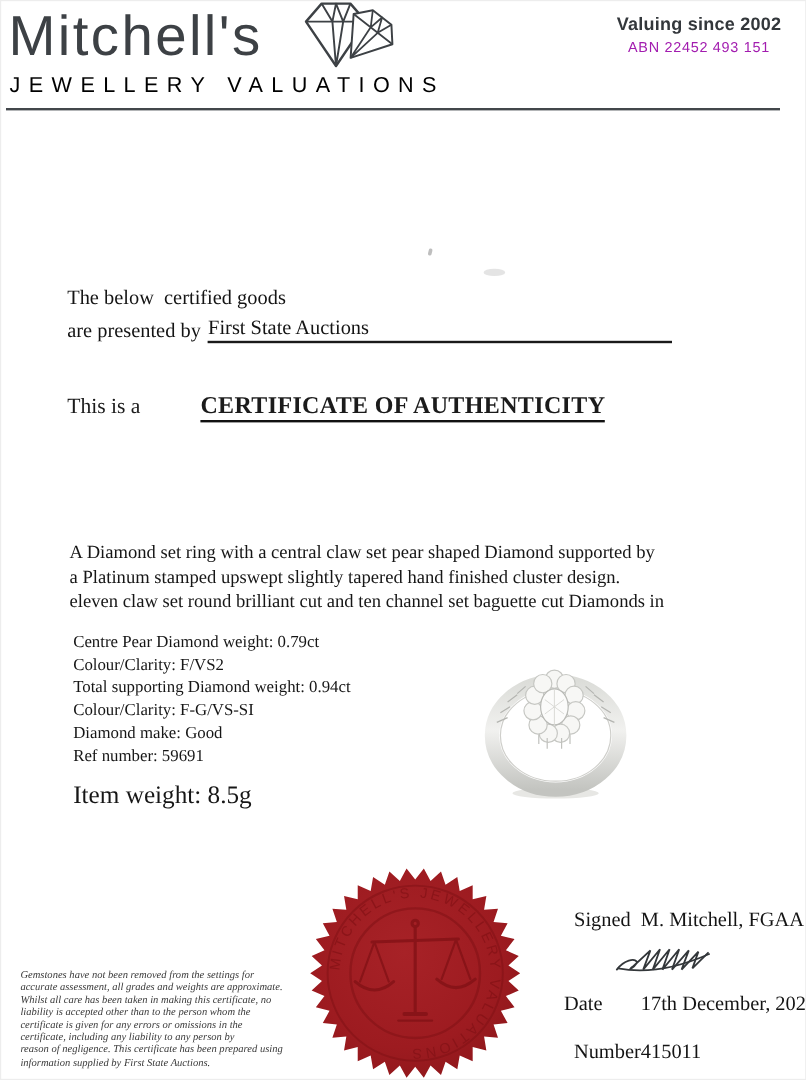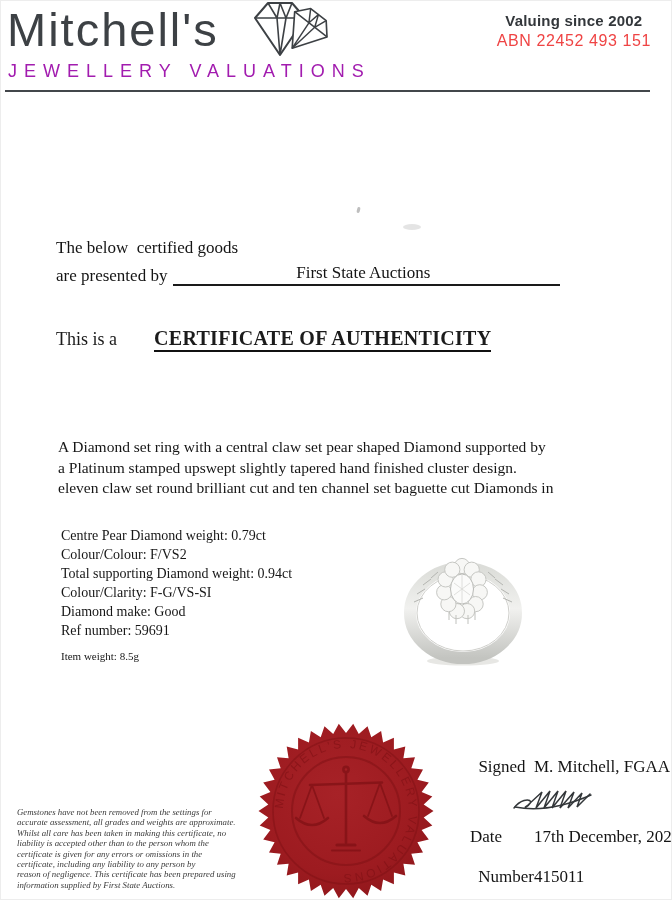--- a/index.html
+++ b/index.html
@@ -12,52 +12,52 @@
 
   
   .brand{
     position:absolute;left:6px;top:1px;
     font-family:"Liberation Sans", sans-serif;font-weight:400;
     font-size:47px;color:#3d4145;letter-spacing:2px;
   }
   .subtitle{
     position:absolute;left:7px;top:60px;
     font-family:"Liberation Sans", sans-serif;
-    font-size:18px;letter-spacing:7px;color:#a21caf;
+    font-size:18px;letter-spacing:7px;color:#000000;
   }
   .logo-diamonds{position:absolute;left:247px;top:-2px;}
   .header-right{
     position:absolute;right:20px;top:11px;
     font-family:"Liberation Sans", sans-serif;text-align:center;
   }
   .tagline{font-size:15px;font-weight:bold;color:#33373b;letter-spacing:0.2px;}
-  .abn{font-size:16px;color:#ef4444;margin-top:3px;letter-spacing:0.6px;}
+  .abn{font-size:12px;color:#a21caf;margin-top:3px;letter-spacing:0.6px;}
   .rule{position:absolute;left:4px;right:21px;top:89px;height:2px;background:#43474b;}
 
   
   .presented{position:absolute;left:55px;top:237px;font-size:17px;color:#141414;}
   .presented .l1{white-space:pre;}
   .presented .l2{margin-top:5px;white-space:nowrap;}
   .presenter-line{
     display:inline-block;vertical-align:bottom;width:257px;
-    border-bottom:2px solid #1a1a1a;text-align:right;
+    border-bottom:2px solid #1a1a1a;text-align:left;
     padding:0 130px 1px 0;margin-left:6px;height:20px;
   }
 
   
   .title-row{position:absolute;left:55px;top:326px;font-size:18px;white-space:nowrap;}
   .title-main{
-    font-weight:bold;font-size:20px;letter-spacing:0.3px;margin-left:37px;
+    font-weight:bold;font-size:20px;letter-spacing:0.3px;margin-left:50px;
     border-bottom:2.5px solid #111;padding-bottom:1px;
   }
 
   
-  .description{position:absolute;left:57px;top:436px;font-size:15.5px;line-height:20.5px;color:#161616;}
+  .description{position:absolute;left:57px;top:450px;font-size:15.5px;line-height:20.5px;color:#161616;}
   .details{position:absolute;left:60px;top:525px;font-size:14px;line-height:19px;color:#161616;}
-  .item-weight{position:absolute;left:60px;top:649px;font-size:11px;color:#161616;text-align:right;}
+  .item-weight{position:absolute;left:60px;top:649px;font-size:21px;color:#161616;text-align:right;}
 
   
   .ring-photo{position:absolute;left:392px;top:549px;}
 
   
   .seal{position:absolute;left:257px;top:722px;}
 
   
   .sig-row{position:absolute;left:469px;font-size:17px;color:#141414;white-space:nowrap;}
   .sig-row .lbl{display:inline-block;width:64px;}
@@ -119,21 +119,21 @@
   </div>
 
   <div class="description">
     <div>A Diamond set ring with a central claw set pear shaped Diamond supported by</div>
     <div>a Platinum stamped upswept slightly tapered hand finished cluster design.</div>
     <div>eleven claw set round brilliant cut and ten channel set baguette cut Diamonds in</div>
   </div>
 
   <div class="details">
     <div>Centre Pear Diamond weight: 0.79ct</div>
-    <div>Colour/Colour: F/VS2</div>
+    <div>Colour/Clarity: F/VS2</div>
     <div>Total supporting Diamond weight: 0.94ct</div>
     <div>Colour/Clarity: F-G/VS-SI</div>
     <div>Diamond make: Good</div>
     <div>Ref number: 59691</div>
   </div>
 
   <div class="item-weight">Item weight: 8.5g</div>
 
   <svg class="ring-photo" width="145" height="118" viewBox="0 0 145 118">
     <defs>

